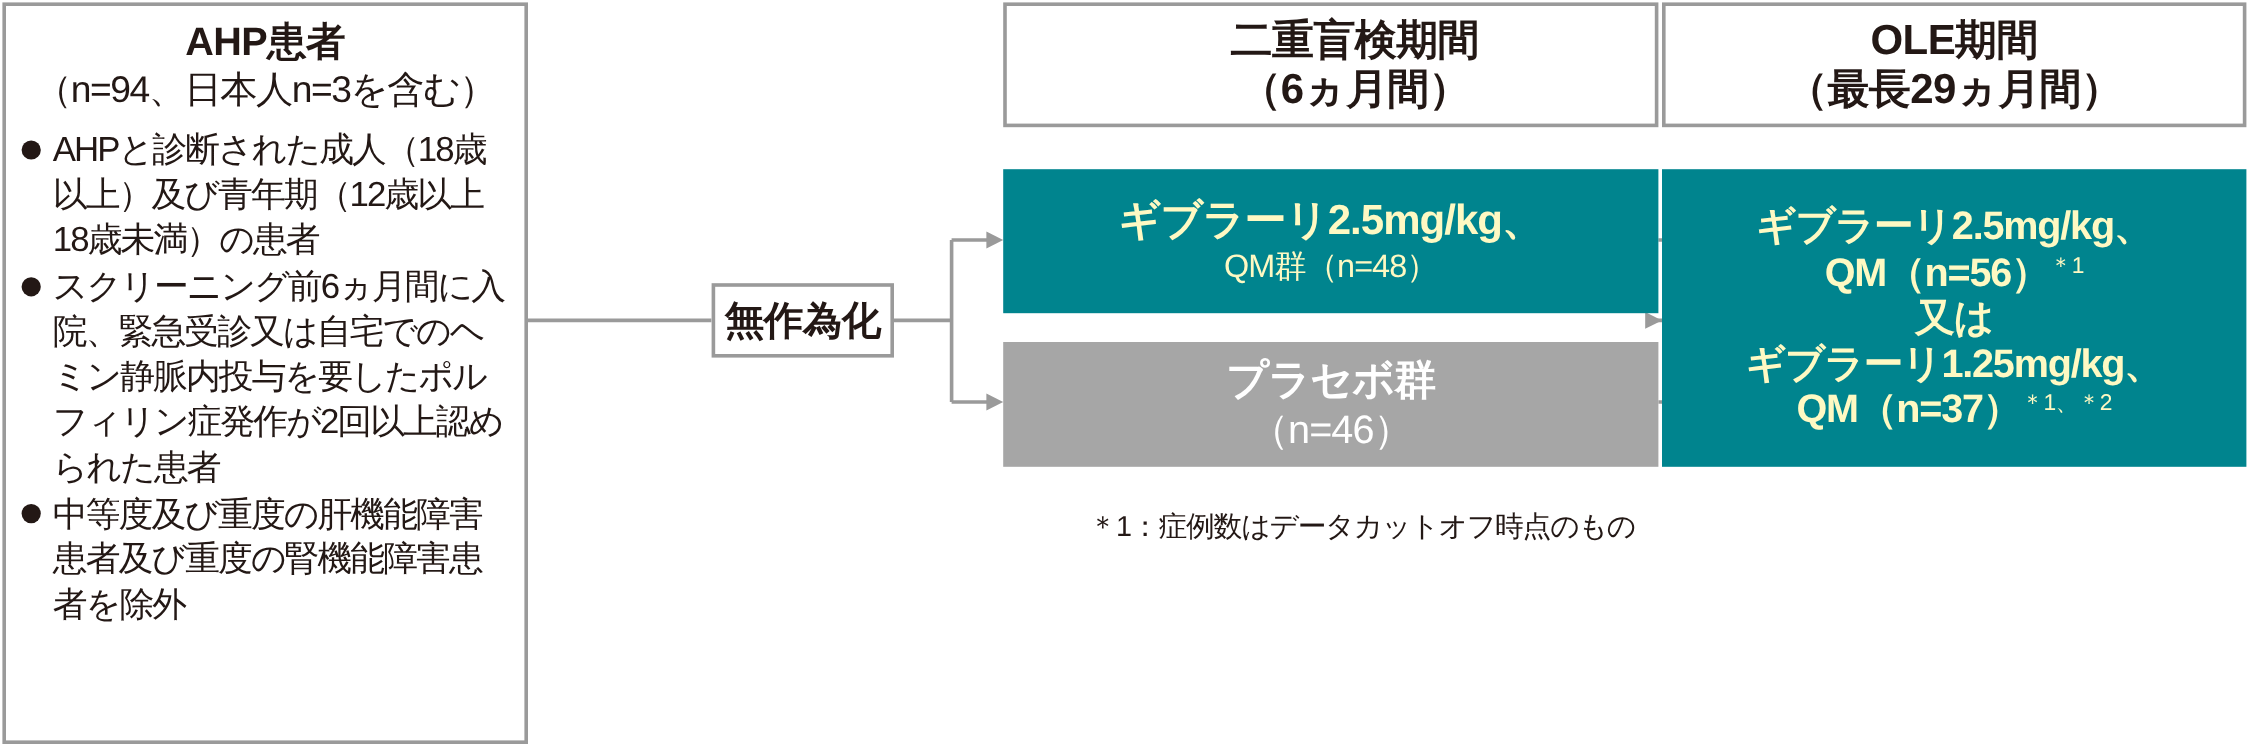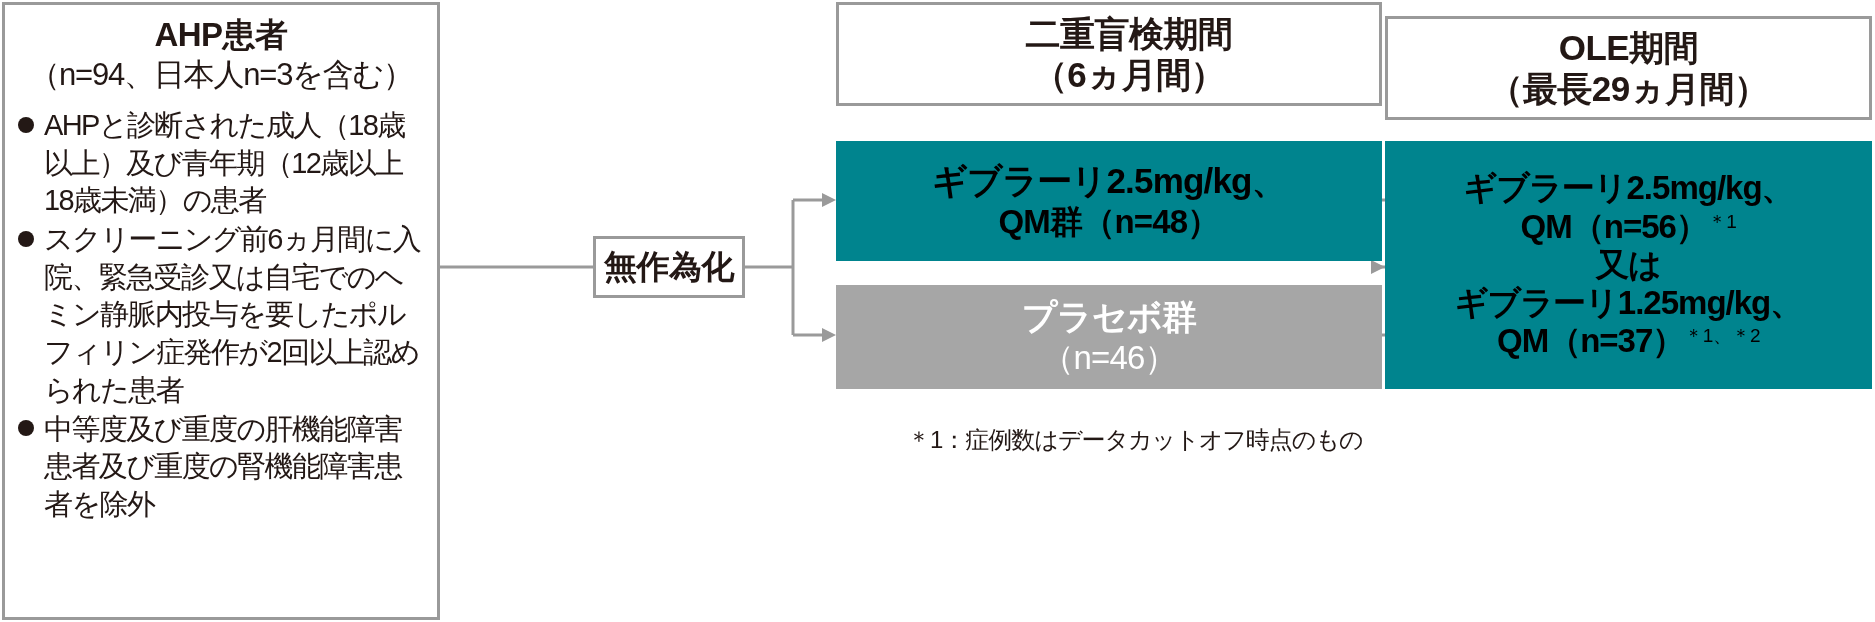--- a/index.html
+++ b/index.html
@@ -22,21 +22,21 @@
   
   .frame {
     position: absolute;
     border: 3px solid #9a9a9a;
     background: #ffffff;
     box-sizing: border-box;
   }
   .teal {
     position: absolute;
     background: #00848e;
-    color: #000000;
+    color: #fef9c3;
     box-sizing: border-box;
   }
   .grey {
     position: absolute;
     background: #a6a6a6;
     color: #ffffff;
     box-sizing: border-box;
   }
 
   
@@ -114,21 +114,21 @@
   }
   #dbl-head {
     left: 836px;
     top: 2px;
     width: 546px;
     height: 104px;
     padding-left: 40px;
   }
   #ole-head {
     left: 1385px;
-    top: 16px;
+    top: 2px;
     width: 487px;
     height: 104px;
   }
   .period-head .l1 {
     font-weight: bold;
     font-size: 35px;
     line-height: 1.18;
     letter-spacing: -0.5px;
     white-space: nowrap;
   }
@@ -152,22 +152,22 @@
     justify-content: center;
   }
   #arm-gib .l1 {
     font-weight: bold;
     font-size: 35px;
     line-height: 1.22;
     letter-spacing: -0.8px;
     white-space: nowrap;
   }
   #arm-gib .l2 {
-    font-weight: bold;
-    font-size: 33px;
+    font-weight: normal;
+    font-size: 27px;
     line-height: 1.22;
     letter-spacing: -0.8px;
     white-space: nowrap;
   }
   #arm-pbo {
     left: 836px;
     top: 285px;
     width: 546px;
     height: 104px;
     display: flex;

